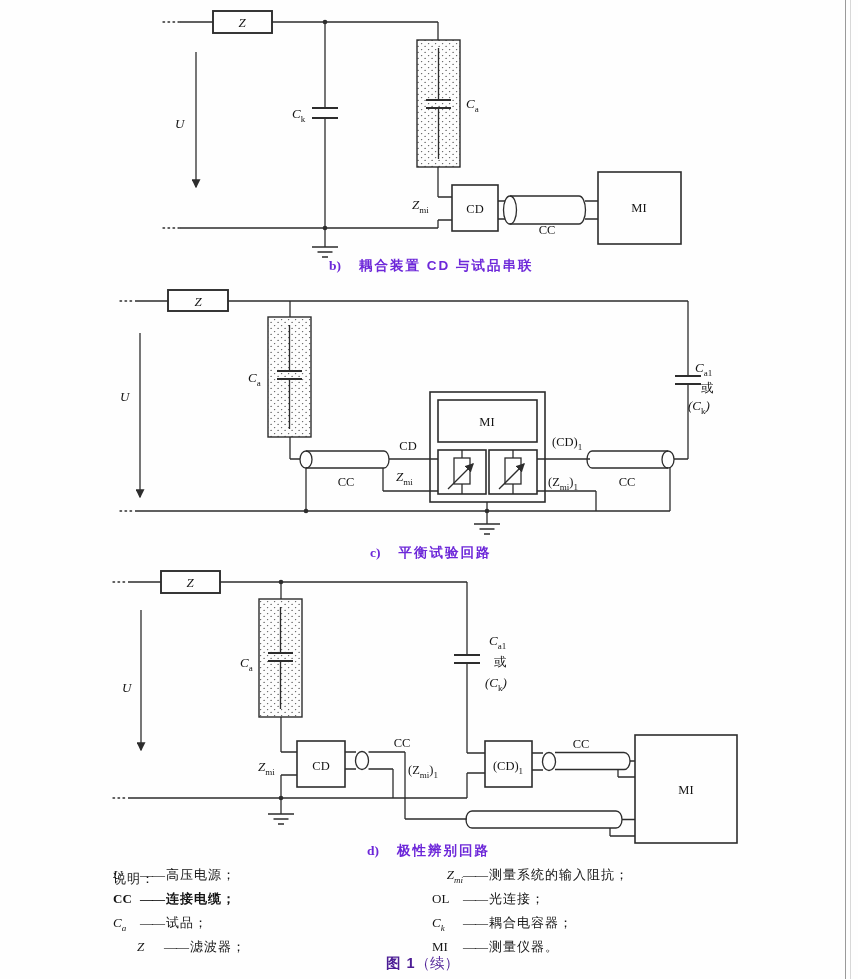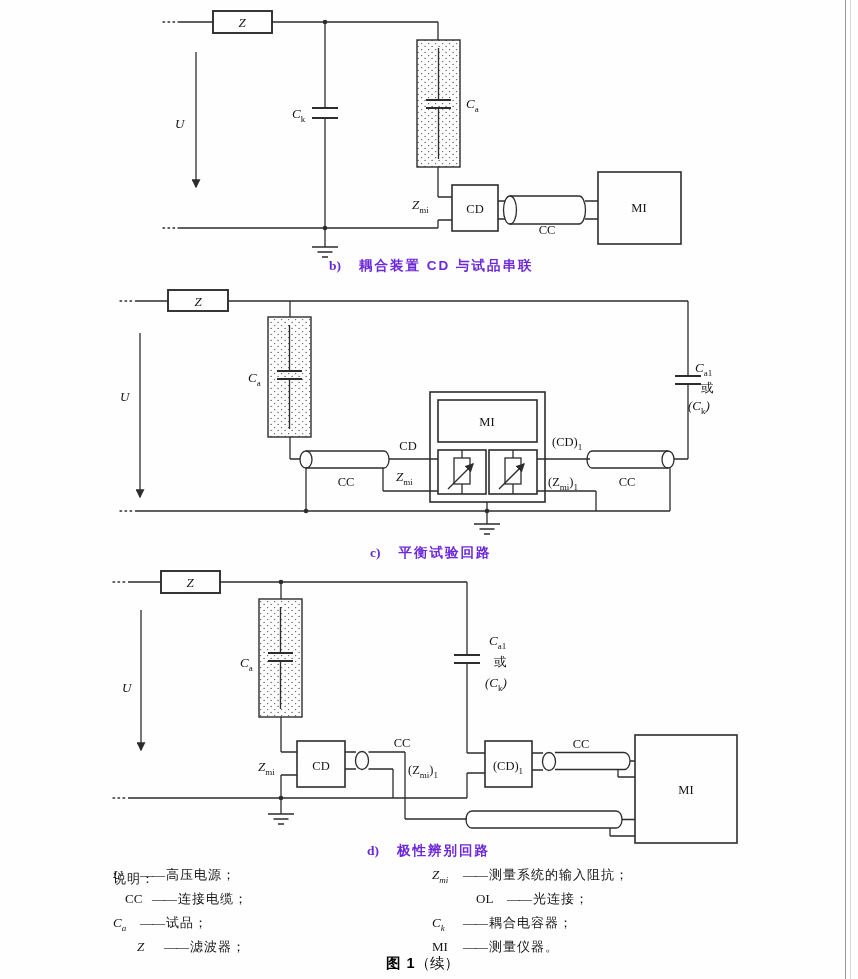--- a/index.html
+++ b/index.html
@@ -22,21 +22,21 @@
        font-weight:bold;font-size:13.5px;color:#6d28d9;white-space:nowrap;letter-spacing:2px;}
   .cap .pfx{letter-spacing:0;margin-right:18px;font-family:"Liberation Serif",serif;}
   .legend{position:absolute;font-size:13px;color:#151515;}
   .lg-row{position:absolute;white-space:nowrap;font-size:13px;}
   .lg-sym{display:inline-block;min-width:27px;font-family:"Liberation Serif",serif;}
   .lg-sym.it{font-style:italic;}
   .lg-sym sub{font-size:9px;}
   .lg-dash{letter-spacing:-1px;margin-right:2px;}
   .lg-desc{font-family:"Liberation Sans","DejaVu Sans",sans-serif;letter-spacing:1px;}
   .fig-cap{position:absolute;left:0;top:954px;width:845px;text-align:center;
-           font-family:"Liberation Sans","DejaVu Sans",sans-serif;font-size:14.5px;color:#000000;}
+           font-family:"Liberation Sans","DejaVu Sans",sans-serif;font-size:14.5px;color:#4c1d95;}
   .fig-cap b{font-weight:bold;letter-spacing:1px;}
   .edge1{position:absolute;left:845px;top:0;width:1px;height:979px;background:#9a9a9a;}
   .edge2{position:absolute;left:850px;top:0;width:1px;height:979px;background:#d8d8d8;}
 </style>
 </head>
 <body>
 
 <div class="page">
 <svg width="858" height="979" viewBox="0 0 858 979">
   <defs>
@@ -251,35 +251,35 @@
 </div>
 
 <div class="legend">
   <div class="lg-row" style="left:113px;top:846px;margin-top:24px;">
     <span class="lg-desc">说明：</span>
   </div>
 
   <div class="lg-row" style="left:113px;top:866px;">
     <span class="lg-sym it"><span>U</span><sub></sub></span><span class="lg-dash">——</span><span class="lg-desc">高压电源；</span>
   </div>
-  <div class="lg-row" style="left:125px;top:890px;">
+  <div class="lg-row" style="left:113px;top:890px;font-weight:bold;">
     <span class="lg-sym"><span>CC</span><sub></sub></span><span class="lg-dash">——</span><span class="lg-desc">连接电缆；</span>
   </div>
   <div class="lg-row" style="left:113px;top:914px;">
     <span class="lg-sym it"><span>C</span><sub>a</sub></span><span class="lg-dash">——</span><span class="lg-desc">试品；</span>
   </div>
   <div class="lg-row" style="left:113px;top:938px;margin-left:24px;">
     <span class="lg-sym it"><span>Z</span><sub></sub></span><span class="lg-dash">——</span><span class="lg-desc">滤波器；</span>
   </div>
 
-  <div class="lg-row" style="left:432px;top:866px;">
+  <div class="lg-row" style="left:432px;top:866px;text-align:right;">
     <span class="lg-sym it" style="min-width:31px;"><span>Z</span><sub>mi</sub></span><span class="lg-dash">——</span><span class="lg-desc">测量系统的输入阻抗；</span>
   </div>
   <div class="lg-row" style="left:432px;top:890px;">
-    <span class="lg-sym" style="min-width:31px;margin-left:44px;"><span>OL</span><sub></sub></span><span class="lg-dash">——</span><span class="lg-desc">光连接；</span>
+    <span class="lg-sym" style="min-width:31px;"><span>OL</span><sub></sub></span><span class="lg-dash">——</span><span class="lg-desc">光连接；</span>
   </div>
   <div class="lg-row" style="left:432px;top:914px;">
     <span class="lg-sym it" style="min-width:31px;"><span>C</span><sub>k</sub></span><span class="lg-dash">——</span><span class="lg-desc">耦合电容器；</span>
   </div>
   <div class="lg-row" style="left:432px;top:938px;">
     <span class="lg-sym" style="min-width:31px;"><span>MI</span><sub></sub></span><span class="lg-dash">——</span><span class="lg-desc">测量仪器。</span>
   </div>
 </div>
 
 <div class="fig-cap">

